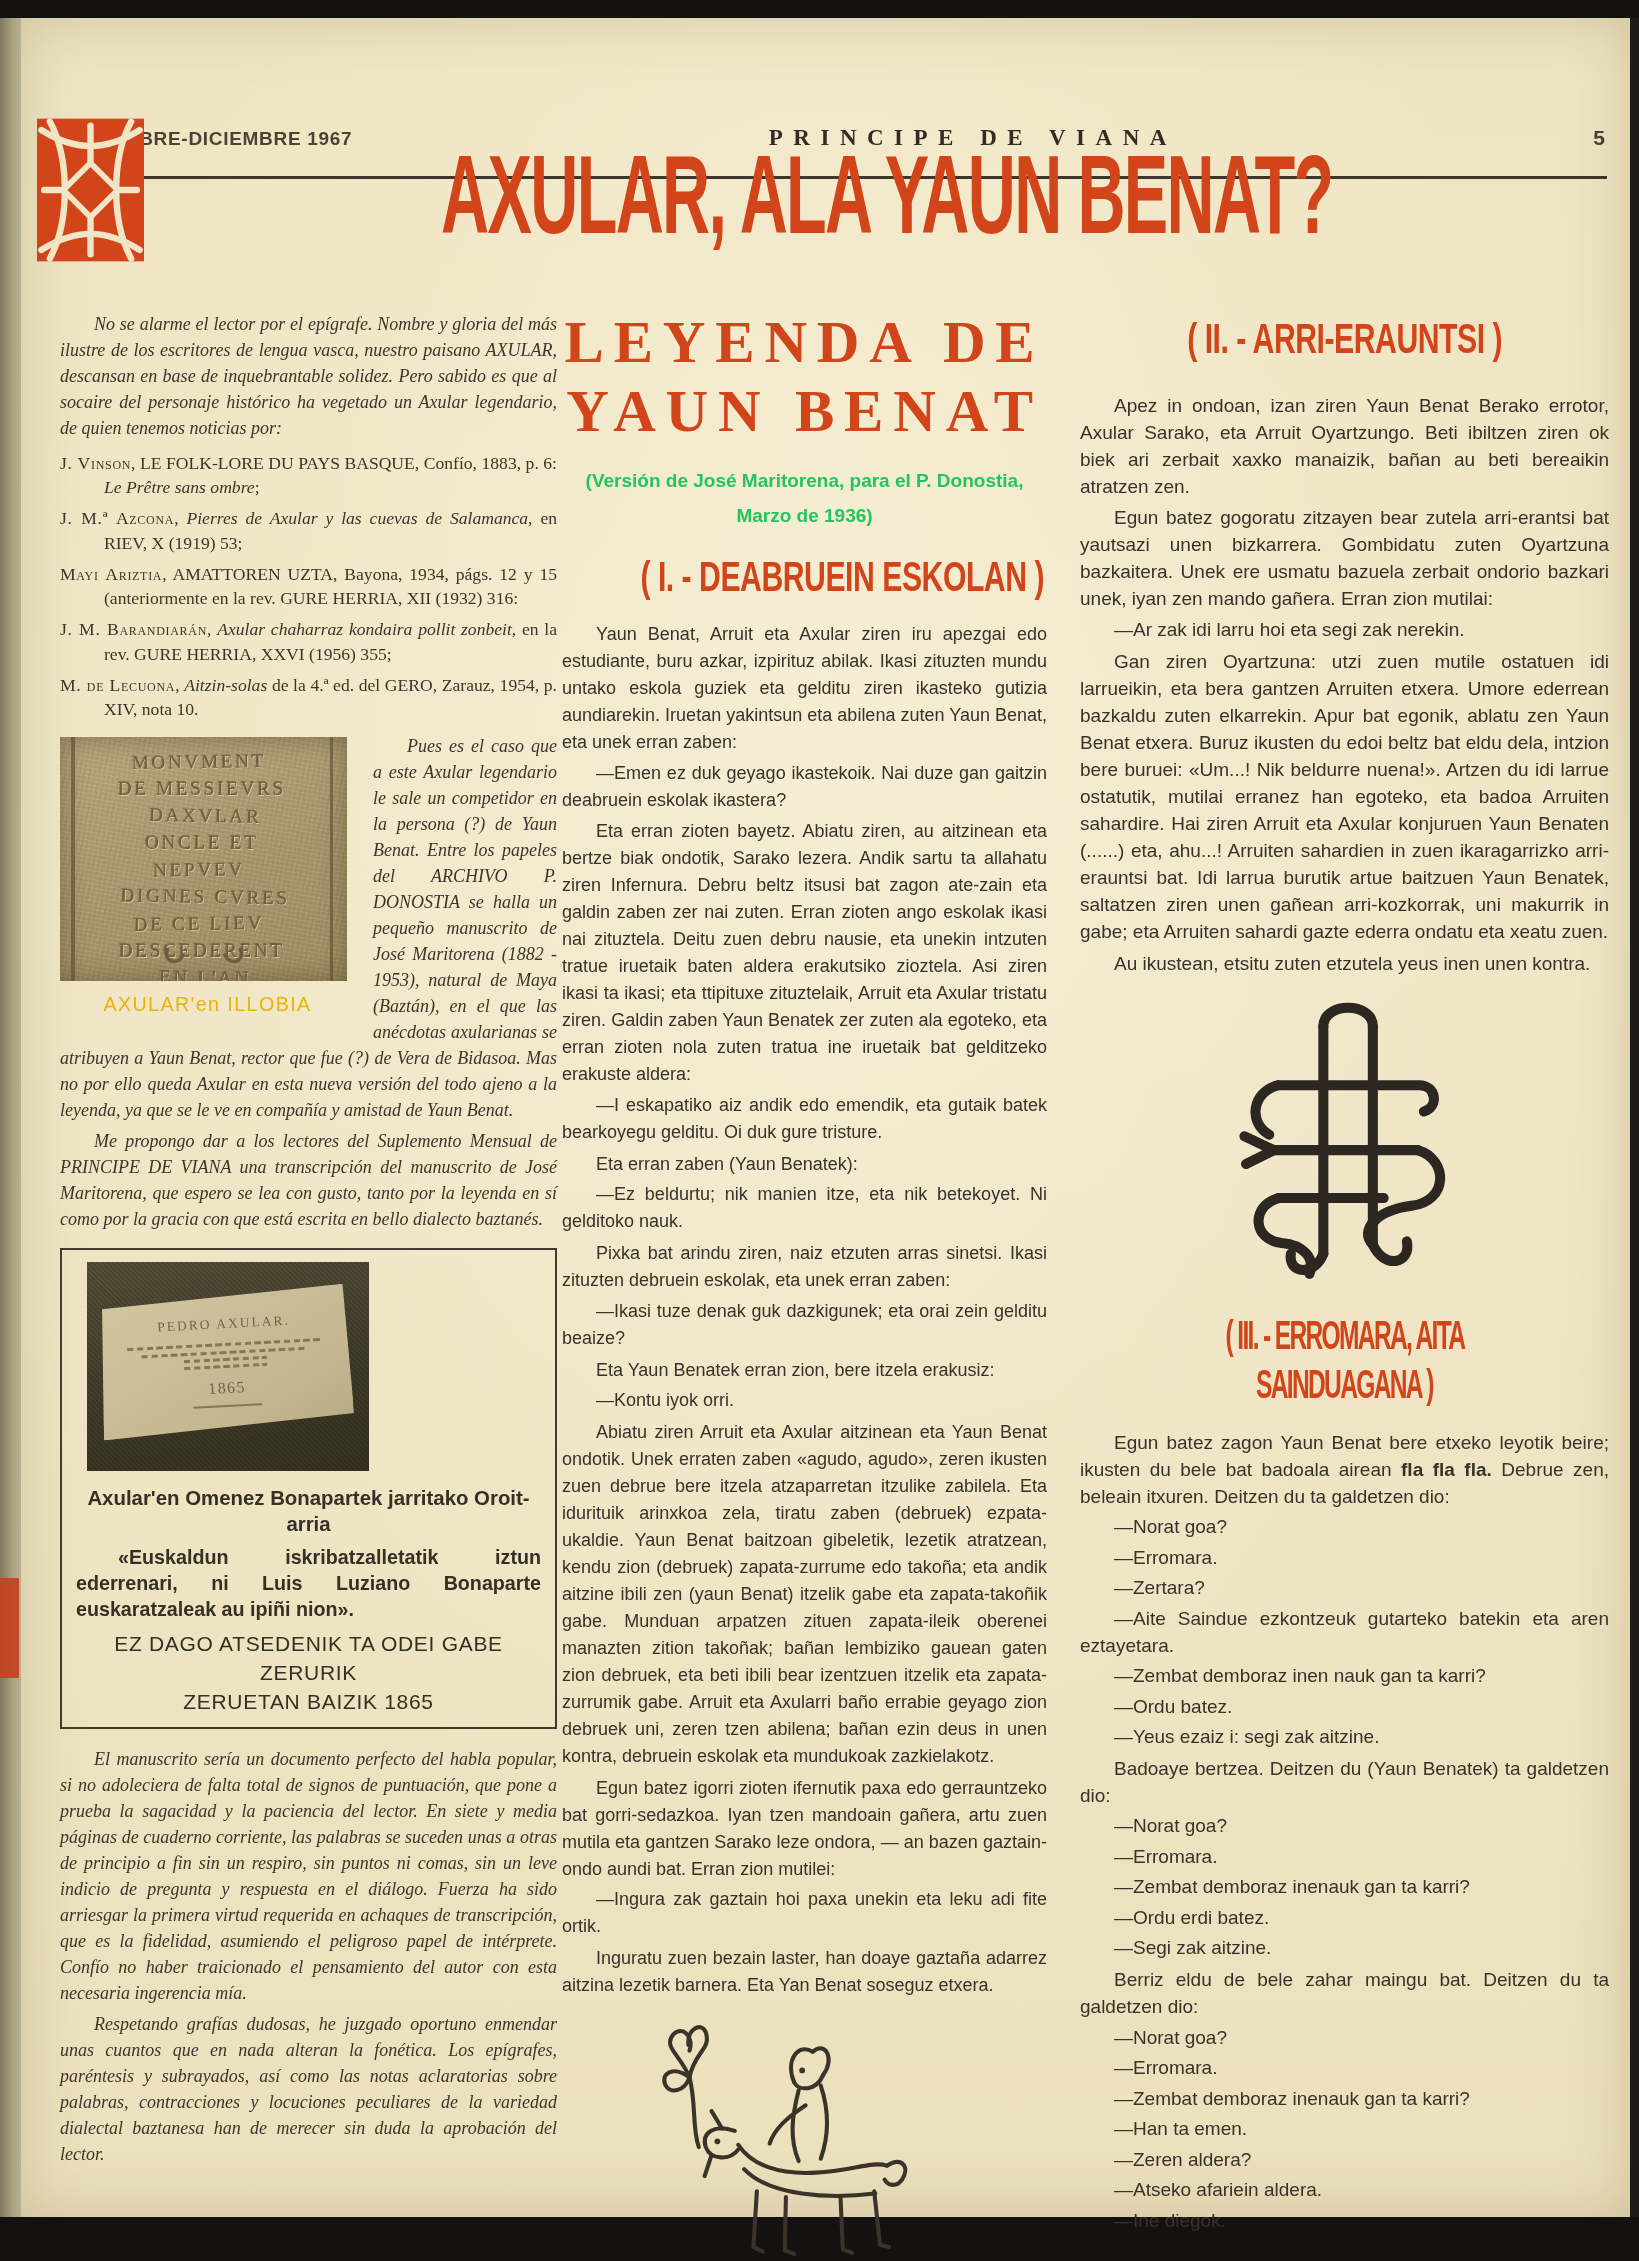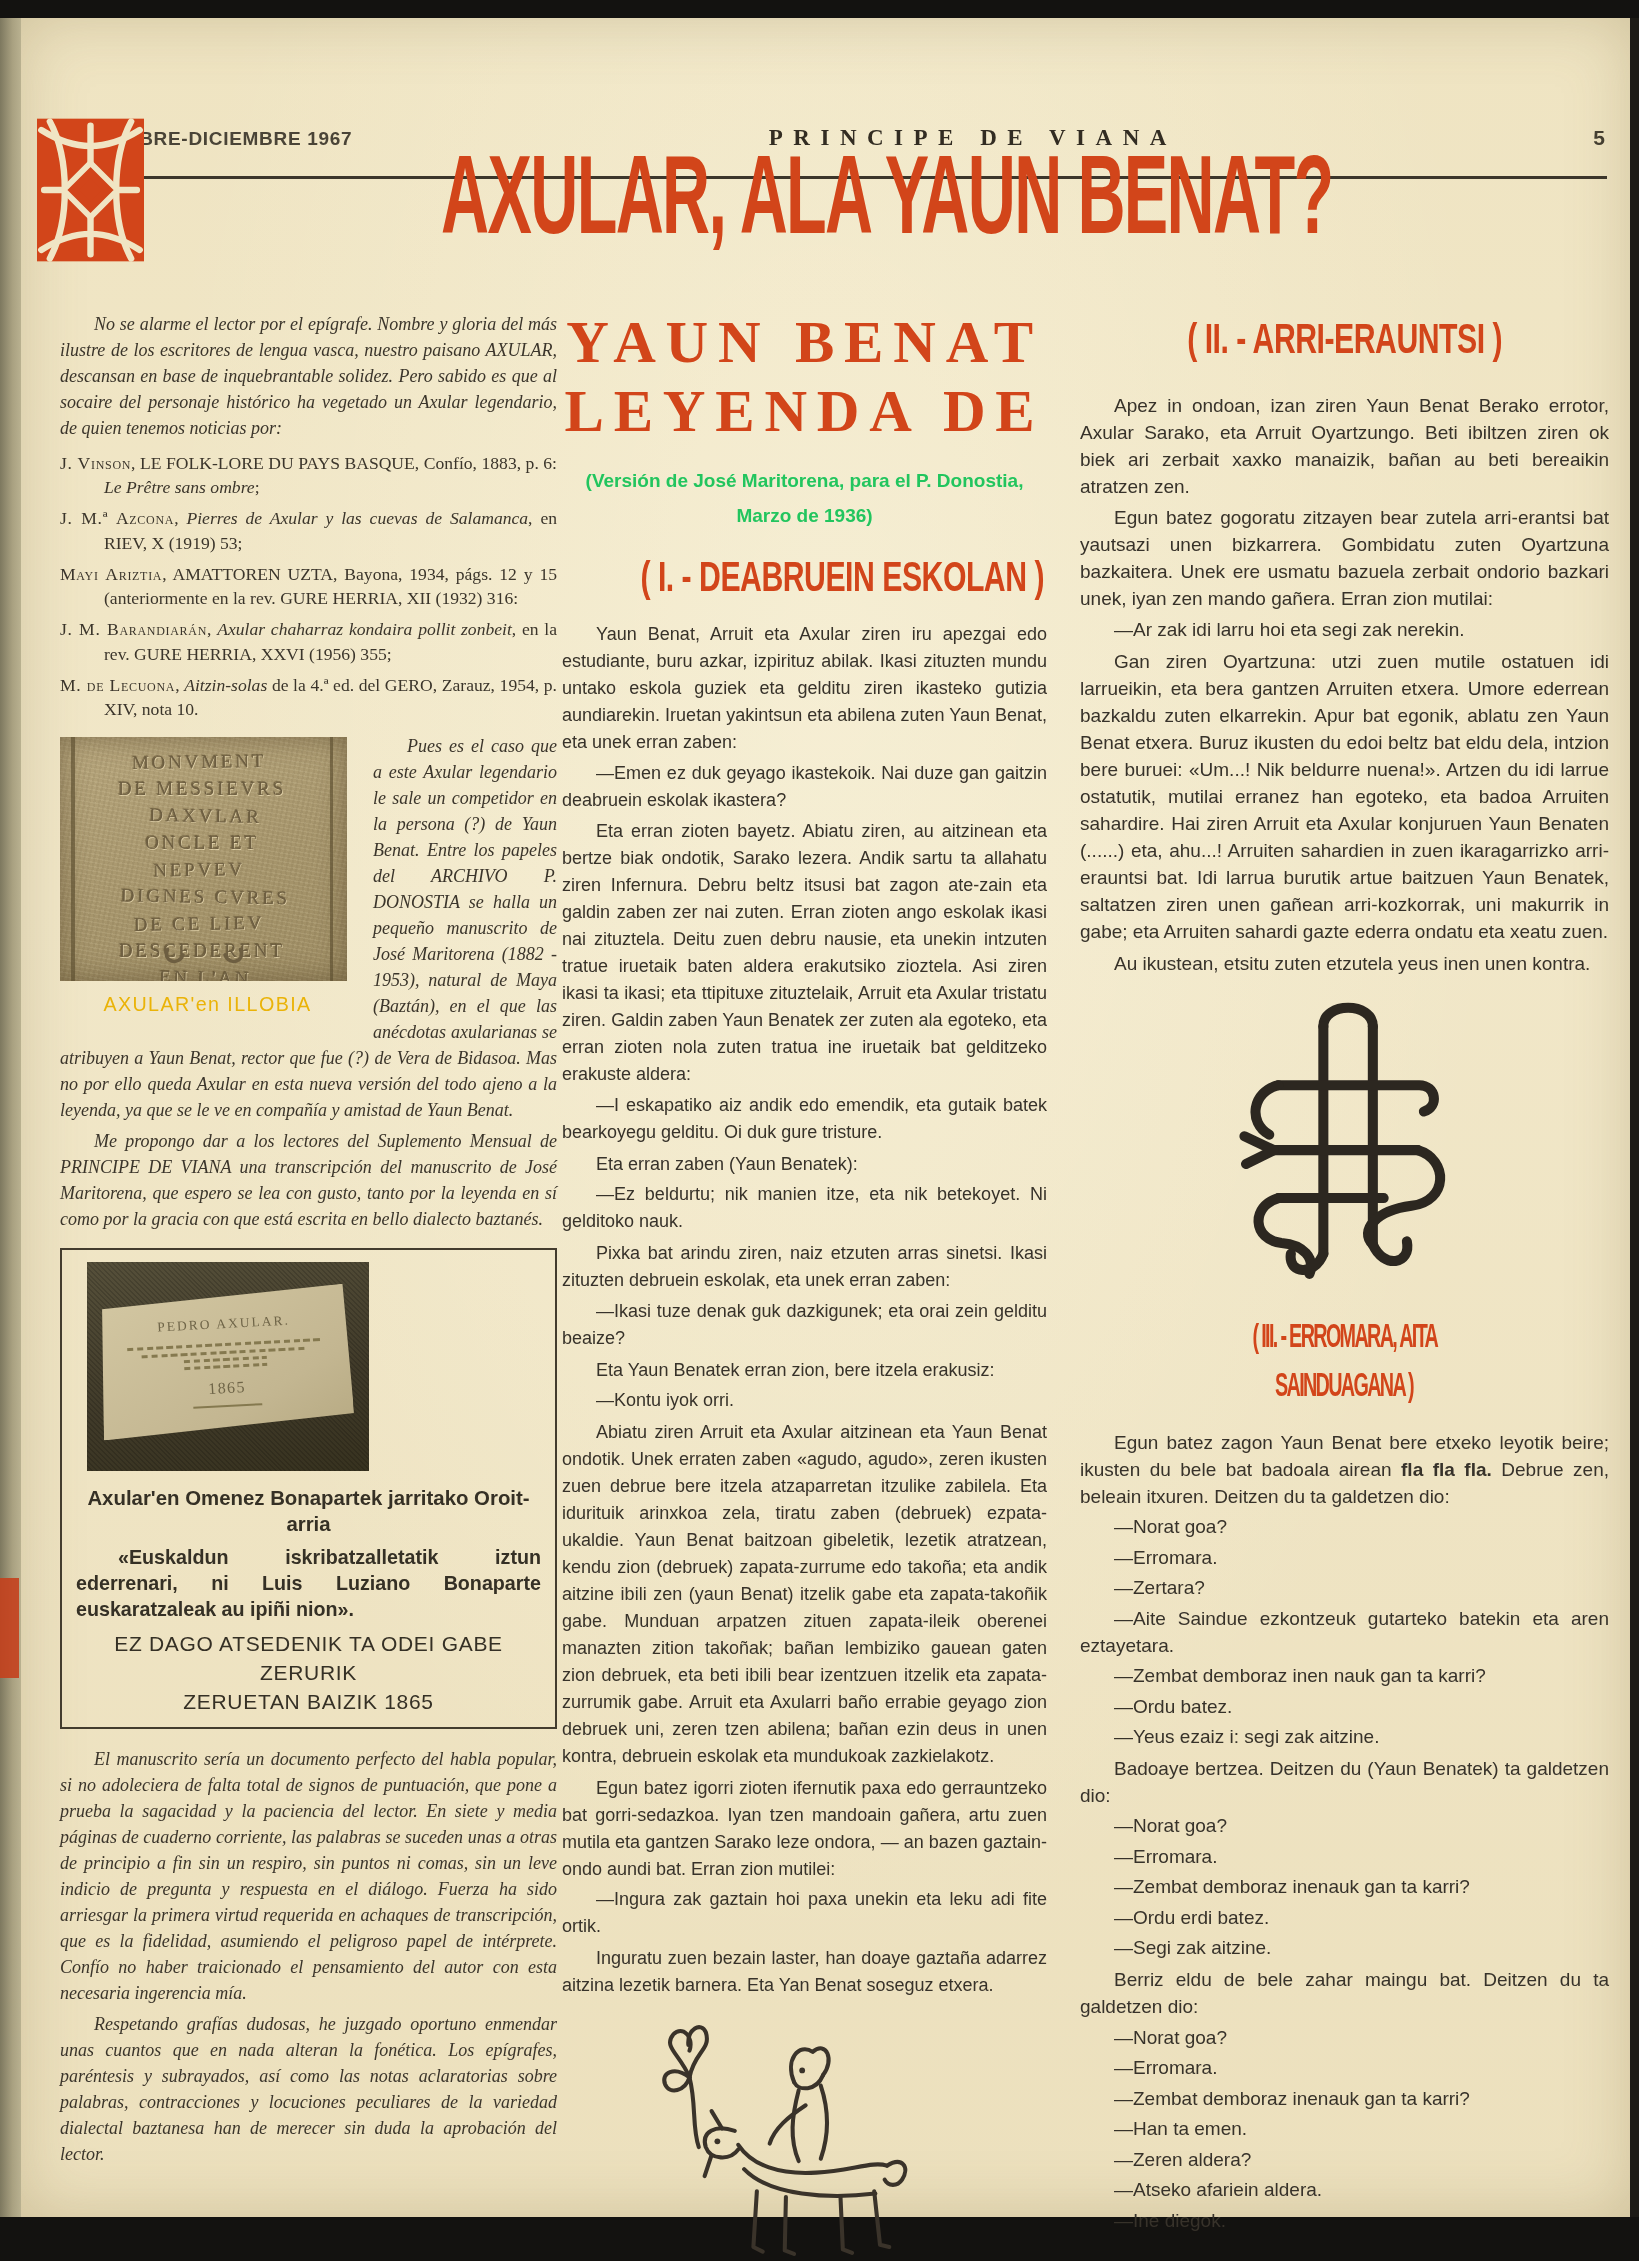--- a/index.html
+++ b/index.html
@@ -116,21 +116,21 @@
   .sec-title .condensed{transform:scaleX(.72);letter-spacing:-0.7px;}
   .mid-body{margin-top:21px;}
   .drawing-wrap{margin-top:18px;text-align:center;}
 
   
   .right-col{position:absolute;left:1080px;top:316px;width:529px;
     font-size:19px;line-height:27px;color:#37322a;text-align:justify;}
   .right-col .sec-title{margin-top:0;}
   .r-body{margin-top:29.5px;}
   .knot-wrap{margin-top:21px;margin-bottom:9.8px;text-align:center;}
-  .sec3-title{margin-top:11.2px;text-align:center;color:#d2451a;font-weight:700;font-size:33px;line-height:49px;white-space:nowrap;}
+  .sec3-title{margin-top:11.2px;text-align:center;color:#d2451a;font-weight:700;font-size:41px;line-height:49px;white-space:nowrap;}
 </style>
 </head>
 <body>
 
 <div class="sheet"></div>
 <div class="edge-left"></div>
 <div class="edge-right"></div>
 <div class="edge-top"></div>
 <div class="edge-bottom"></div>
 <div class="red-mark"></div>
@@ -224,22 +224,22 @@
       <div>ZERUETAN BAIZIK 1865</div>
     </div>
   </div>
 
   <p class="ital indent after-box">El manuscrito sería un documento perfecto del habla popular, si no adoleciera de falta total de signos de puntuación, que pone a prueba la sagacidad y la paciencia del lector. En siete y media páginas de cuaderno corriente, las palabras se suceden unas a otras de principio a fin sin un respiro, sin puntos ni comas, sin un leve indicio de pregunta y respuesta en el diálogo. Fuerza ha sido arriesgar la primera virtud requerida en achaques de transcripción, que es la fidelidad, asumiendo el peligroso papel de intérprete. Confío no haber traicionado el pensamiento del autor con esta necesaria ingerencia mía.</p>
   <p class="ital indent">Respetando grafías dudosas, he juzgado oportuno enmendar unas cuantos que en nada alteran la fonética. Los epígrafes, paréntesis y subrayados, así como las notas aclaratorias sobre palabras, contracciones y locuciones peculiares de la variedad dialectal baztanesa han de merecer sin duda la aprobación del lector.</p>
 </div>
 
 <div class="mid-col">
   <div class="story-title">
+    <div>LEYENDA DE</div>
     <div>YAUN BENAT</div>
-    <div>LEYENDA DE</div>
   </div>
   <div class="story-sub">
     <div>(Versión de José Maritorena, para el P. Donostia,</div>
     <div>Marzo de 1936)</div>
   </div>
   <div class="sec-title">
     <span class="condensed">( I. - DEABRUEIN ESKOLAN )</span>
   </div>
   <div class="mid-body">
       <p class="indent">Yaun Benat, Arruit eta Axular ziren iru apezgai edo estudiante, buru azkar, izpirituz abilak. Ikasi zituzten mundu untako eskola guziek eta gelditu ziren ikasteko gutizia aundiarekin. Iruetan yakintsun eta abilena zuten Yaun Benat, eta unek erran zaben:</p>

